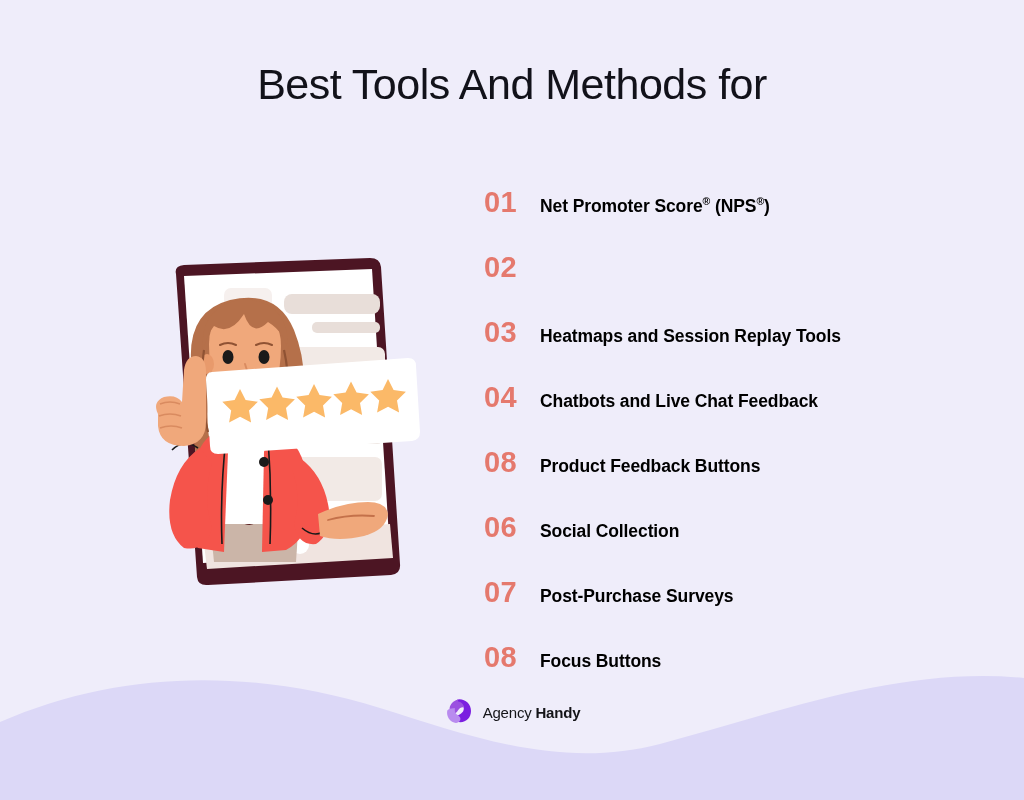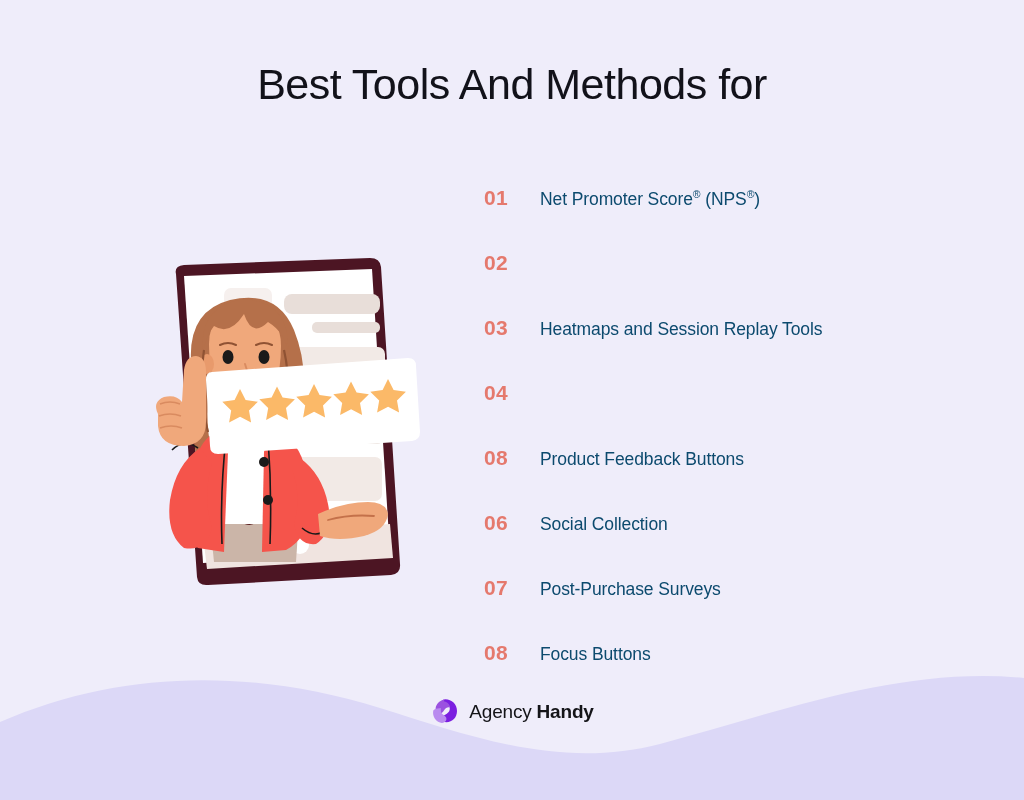--- a/index.html
+++ b/index.html
@@ -52,31 +52,31 @@
     position:absolute;
     left:484px; top:186px;
     width:440px;
   }
   .list-item {
     display:flex;
     align-items:baseline;
     height:65px;
   }
   .item-num {
-    font-size:21px;
+    font-size:29px;
     font-weight:bold;
     color:#E5796D;
     width:56px;
     flex:0 0 56px;
     letter-spacing:0.3px;
   }
   .item-label {
     font-size:17.5px;
-    font-weight:normal;
-    color:#0c4a6e;
+    font-weight:bold;
+    color:#000000;
     letter-spacing:-0.1px;
   }
   .item-label sup {
     font-size:0.6em;
     vertical-align:super;
     line-height:0;
   }
 
   
   .illustration {
@@ -90,21 +90,21 @@
     position:absolute;
     left:0; top:697px;
     width:1024px;
     display:flex;
     align-items:center;
     justify-content:center;
     gap:9px;
   }
   .logo-mark { width:30px; height:30px; flex:0 0 30px; }
   .logo-text {
-    font-size:19px;
+    font-size:15px;
     color:#141418;
     letter-spacing:-0.2px;
     white-space:nowrap;
   }
   .logo-text .light { font-weight:normal; }
   .logo-text .bold  { font-weight:bold; }
 </style>
 </head>
 <body>
 
@@ -210,20 +210,21 @@
     <span class="item-num">02</span>
   </div>
 
   <div class="list-item">
     <span class="item-num">03</span>
     <span class="item-label">Heatmaps and Session Replay Tools</span>
   </div>
 
   <div class="list-item">
     <span class="item-num">04</span>
+    <span class="item-label">Chatbots and Live Chat Feedback</span>
   </div>
 
   <div class="list-item">
     <span class="item-num">08</span>
     <span class="item-label">Product Feedback Buttons</span>
   </div>
 
   <div class="list-item">
     <span class="item-num">06</span>
     <span class="item-label">Social Collection</span>

